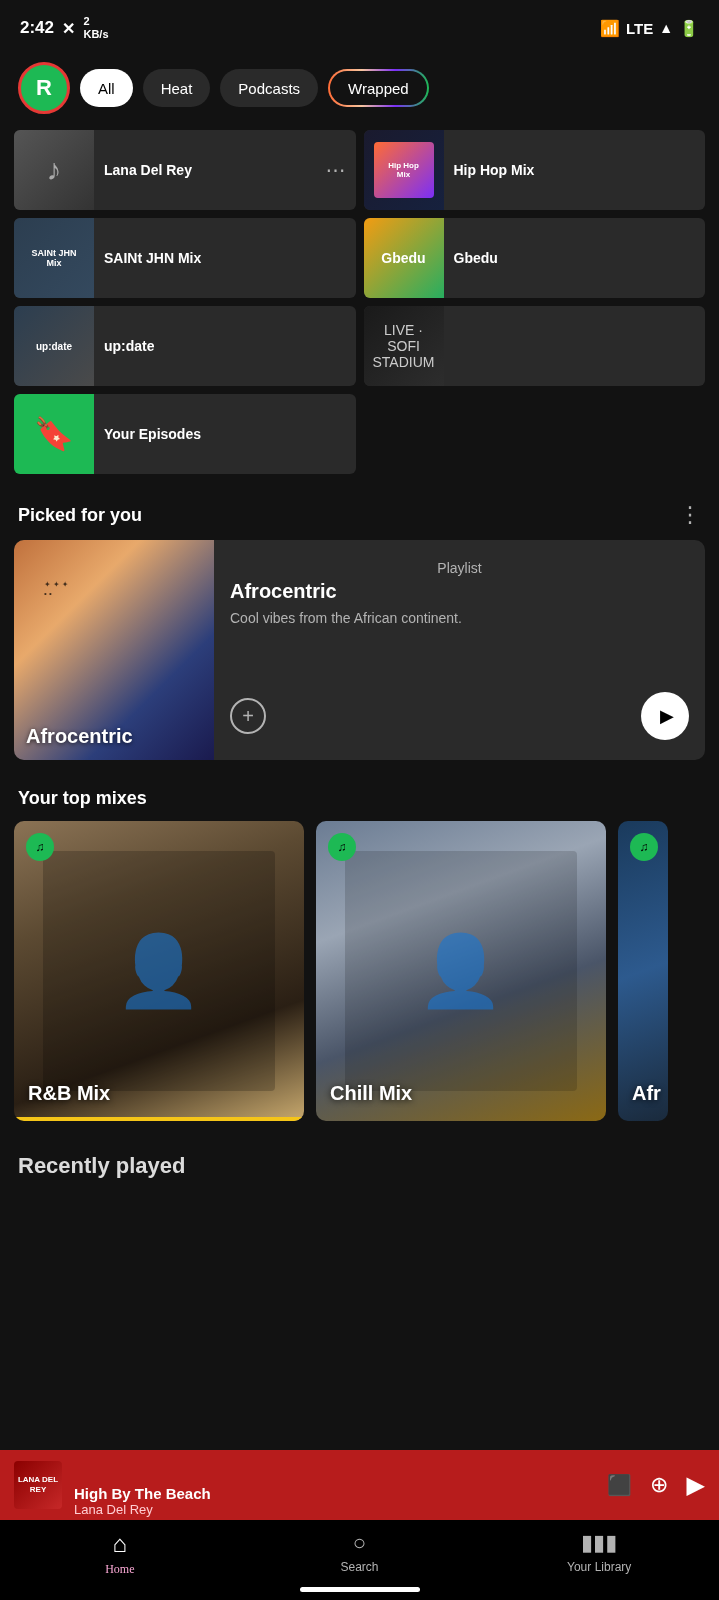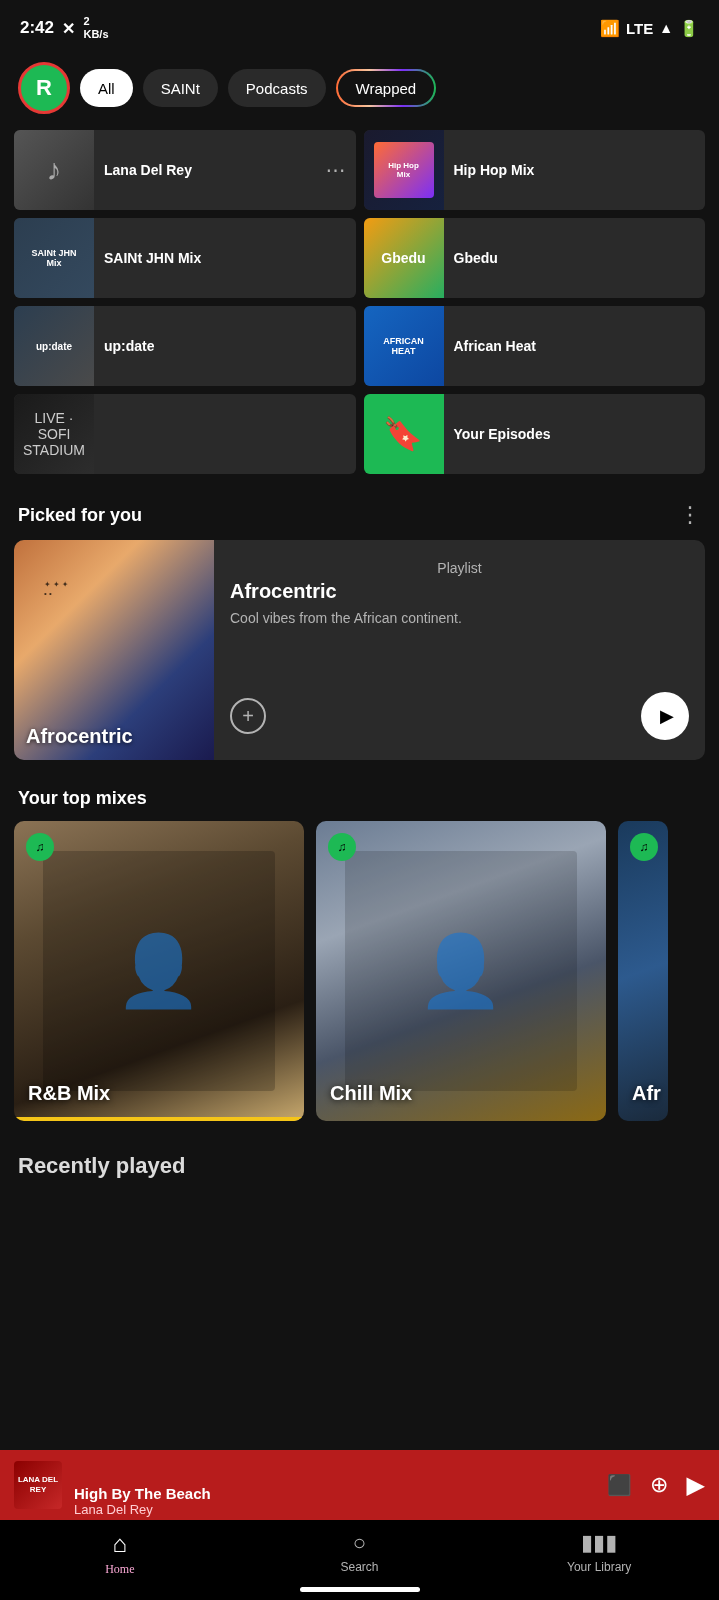--- a/index.html
+++ b/index.html
@@ -516,21 +516,21 @@
     <span style="font-size:14px;">▲</span>
     <span style="font-size:16px;">🔋</span>
   </div>
 </div>
 
 <div class="filter-row">
   <div class="avatar-btn">
     <span>R</span>
   </div>
   <button class="filter-btn active">All</button>
-  <button class="filter-btn">SAINt</button>
+  <button class="filter-btn">Heat</button>
   <button class="filter-btn">Podcasts</button>
   <button class="filter-btn wrapped">Wrapped</button>
 </div>
 
 <div class="grid-section">
 
   <div class="grid-item">
     <div class="grid-item-thumb thumb-lana">
       <span style="font-size:30px;color:#aaa;">♪</span>
     </div>
@@ -561,26 +561,20 @@
     <span class="grid-item-label">Gbedu</span>
   </div>
 
   <div class="grid-item">
     <div class="grid-item-thumb thumb-update">
       <span style="font-size:10px;text-align:center;padding:4px;">up:date</span>
     </div>
     <span class="grid-item-label">up:date</span>
   </div>
 
-  <div class="grid-item">
-    <div class="grid-item-thumb thumb-african">
-      <span style="font-size:9px;font-weight:700;text-align:center;padding:4px;">AFRICAN<br>HEAT</span>
-    </div>
-    <span class="grid-item-label">African Heat</span>
-  </div>
 
   <div class="grid-item">
     <div class="grid-item-thumb thumb-sofi">
       <span style="font-size:14px;padding:4px;text-align:center;">LIVE · SOFI STADIUM</span>
     </div>
   </div>
 
   <div class="grid-item">
     <div class="grid-item-thumb thumb-episodes">
       <span style="font-size:32px;">🔖</span>

